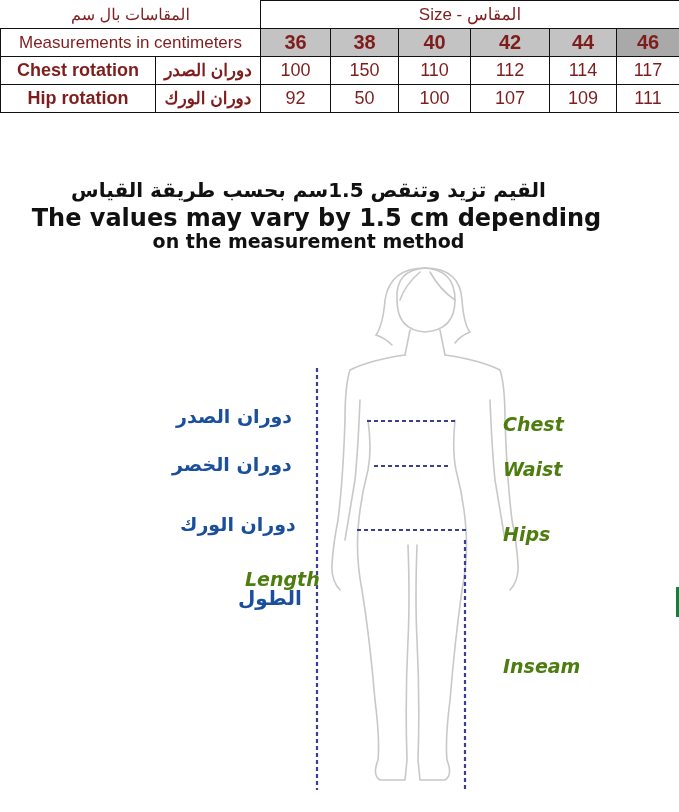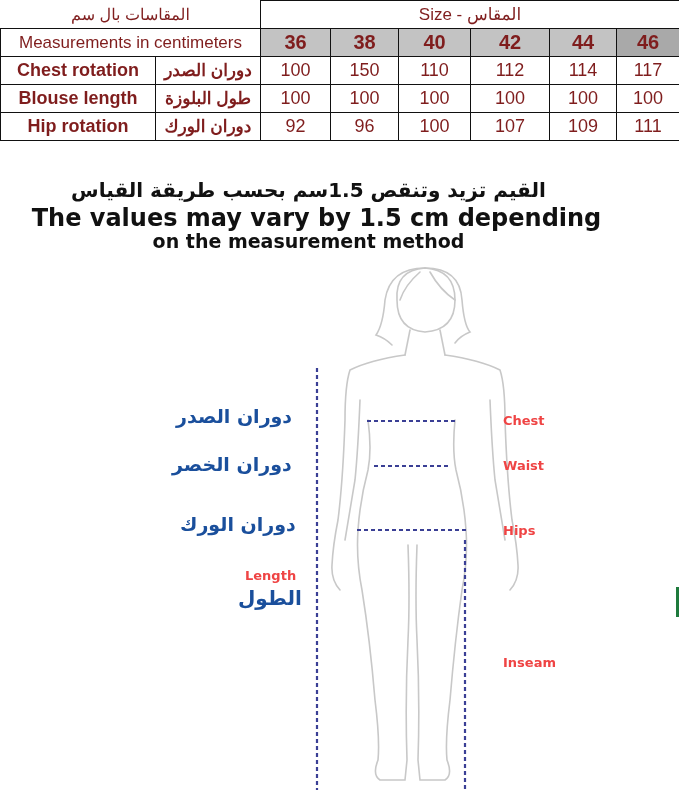--- a/index.html
+++ b/index.html
@@ -15,21 +15,21 @@
     .tbl .lbl-ar { font-weight:bold; font-size:17px; direction:rtl; }
     .tbl .val { font-size:18px; }
     .tbl td.noborder-top { border-top:1px solid #fff; border-left:1px solid #fff; }
     .note { position:absolute; left:0; width:617px; text-align:center; font-family:"DejaVu Sans", sans-serif; font-weight:bold; color:#111; }
     .note.ar { top:178px; font-size:20px; direction:rtl; }
     .note.en1 { top:204px; font-size:24px;margin-left:8px; }
     .note.en2 { top:230px; font-size:19px; }
     .figure { position:absolute; left:0; top:255px; width:679px; height:557px; }
     .lab { position:absolute; font-family:"DejaVu Sans", sans-serif; font-weight:bold; }
     .lab.ar { color:#1a4f9c; font-size:19px; direction:rtl; }
-    .lab.en { color:#ef4444; font-size:13px; }
+    .lab.en { color:#4d7c0f; font-size:19px;font-style:italic; }
     .greenbar { position:absolute; left:676px; top:587px; width:3px; height:30px; background:#1e7a3c; }
   </style>
 </head>
 <body>
 
 <table class="tbl">
   <colgroup>
     <col style="width:155px">
       <col style="width:105px">
     <col style="width:70px">
@@ -57,34 +57,24 @@
     <td class="lbl-en">Chest rotation</td>
     <td class="lbl-ar">دوران الصدر</td>
     <td class="val">100</td>
     <td class="val">150</td>
     <td class="val">110</td>
     <td class="val">112</td>
     <td class="val">114</td>
     <td class="val">117</td>
   </tr>
   <tr>
-    <td class="lbl-en">Blouse length</td>
-    <td class="lbl-ar">طول البلوزة</td>
-    <td class="val">100</td>
-    <td class="val">100</td>
-    <td class="val">100</td>
-    <td class="val">100</td>
-    <td class="val">100</td>
-    <td class="val">100</td>
-  </tr>
-  <tr>
     <td class="lbl-en">Hip rotation</td>
     <td class="lbl-ar">دوران الورك</td>
     <td class="val">92</td>
-    <td class="val">96</td>
+    <td class="val">50</td>
     <td class="val">100</td>
     <td class="val">107</td>
     <td class="val">109</td>
     <td class="val">111</td>
   </tr>
 </tbody>
   </table>
 
 <div class="note ar">القيم تزيد وتنقص 1.5سم بحسب طريقة القياس</div>
 <div class="note en1">The values may vary by 1.5 cm depending</div>

